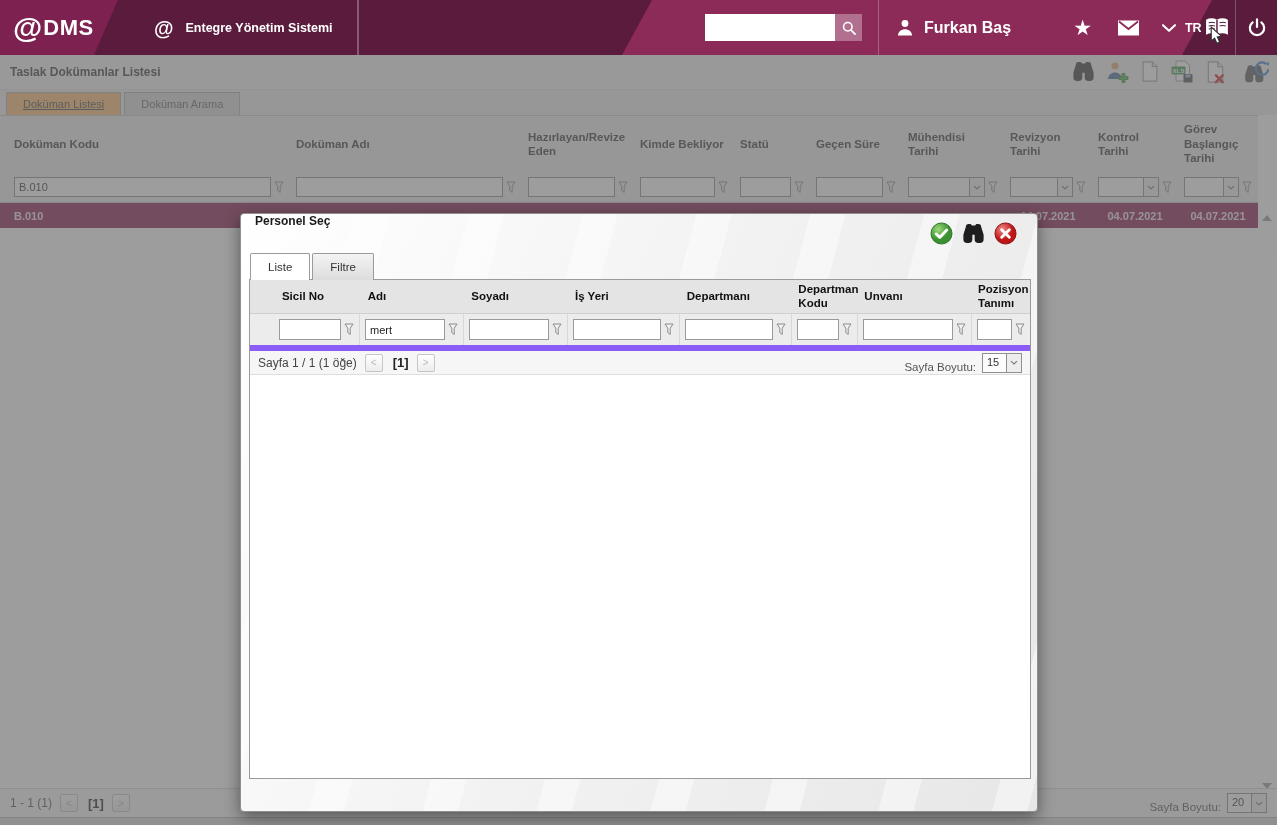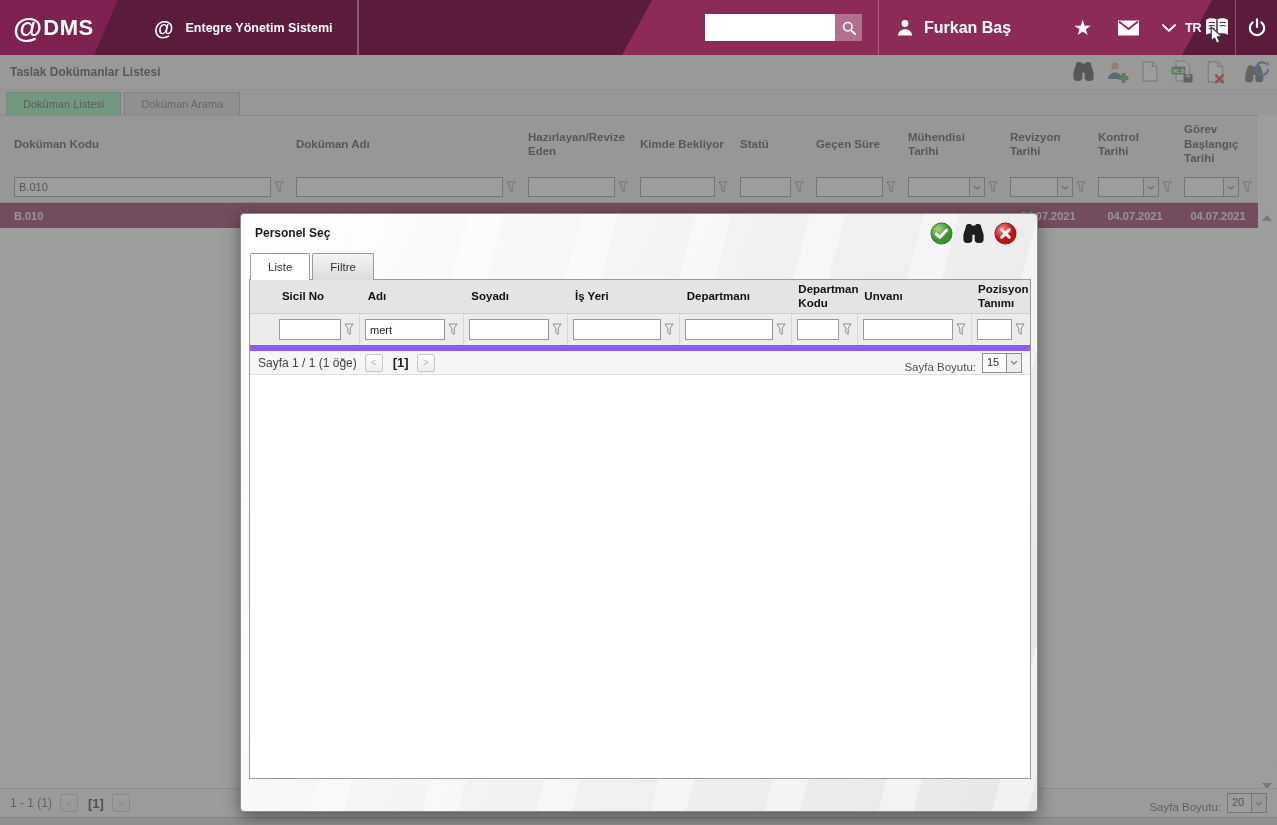--- a/index.html
+++ b/index.html
@@ -42,21 +42,21 @@
 
   
   .content{position:absolute;left:0;top:55px;width:1277px;height:770px;background:#fdfdfd;}
   .title-row{position:absolute;left:0;top:0;width:1277px;height:35px;background:#f2f2f2;border-bottom:1px solid #e0e0e0;
              display:flex;align-items:center;padding-left:10px;}
   .page-title{font-size:12px;font-weight:600;color:#3a3a3a;}
   .toolbar{position:absolute;right:8px;top:4px;display:flex;align-items:center;gap:8px;}
   .tool{width:25px;height:25px;display:flex;align-items:center;justify-content:center;cursor:pointer;}
   .tabs-row{position:absolute;left:0;top:35px;width:1277px;height:25px;background:#ececec;display:flex;align-items:flex-end;padding-left:6px;gap:3px;}
   .mtab{height:23px;padding:0 16px;display:flex;align-items:center;font-size:11px;border:1px solid #b0b0b0;border-bottom:none;cursor:pointer;}
-  .mtab.active{background:#86efac;color:#4a4a4a;}
+  .mtab.active{background:#fdba74;color:#4a4a4a;text-decoration:underline;}
   .mtab.inactive{background:#d9d9d9;color:#666;}
   .grid-hdr{position:absolute;left:0;top:60px;width:1258px;height:88px;background:#eaeaea;border-top:1px solid #c8c8c8;border-bottom:1px solid #c4c4c4;}
   .hrow{display:flex;height:56px;align-items:center;padding-left:8px;}
   .hcell{padding:0 6px;font-size:11.5px;font-weight:600;color:#3c3c3c;line-height:1.25;}
   .frow{display:flex;height:30px;align-items:center;padding-left:8px;}
   .fcell{padding:0 6px;display:flex;align-items:center;gap:3px;}
   .c1{width:282px}.c2{width:232px}.c3{width:112px}.c4{width:100px}.c5{width:76px}
   .c6{width:92px}.c7{width:102px}.c8{width:88px}.c9{width:86px}.c10{width:80px}
   .flt-input{flex:1;height:20px;border:1px solid #8f8f8f;background:#fcfcfc;font-size:11px;padding:0 4px;outline:none;min-width:0;font-family:inherit;color:#333;}
   .sel{flex:1;height:20px;border:1px solid #8f8f8f;background:#fcfcfc;display:flex;min-width:0;cursor:pointer;}
@@ -83,21 +83,21 @@
 
   
   .overlay{position:absolute;left:0;top:55px;width:1277px;height:770px;background:rgba(104,104,104,.64);z-index:10;}
 
   
   .modal{position:absolute;left:240px;top:213px;width:798px;height:599px;z-index:20;
          border:1px solid #8f8f8f;border-radius:4px;box-shadow:0 5px 16px rgba(0,0,0,.45);
          background:linear-gradient(115deg,#ffffff 0%,#f3f3f3 45%,#e7e7e7 100%);}
   .modal::before{content:"";position:absolute;inset:0;border-radius:4px;pointer-events:none;
          background:repeating-linear-gradient(105deg,rgba(255,255,255,.45) 0 34px,rgba(255,255,255,0) 34px 110px);}
-  .modal-hdr{position:absolute;left:0;top:0;width:100%;height:38px;display:flex;align-items:center;padding:0 14px;}
+  .modal-hdr{position:absolute;left:0;top:0;width:100%;height:38px;display:flex;padding:0 14px;}
   .modal-title{font-size:12px;font-weight:bold;color:#1a1a1a;}
   .modal-btns{margin-left:auto;display:flex;align-items:center;gap:9px;margin-right:6px;}
   .mbtn{width:23px;height:23px;cursor:pointer;display:flex;align-items:center;justify-content:center;}
   .modal-tabs{position:absolute;left:9px;top:39px;height:27px;display:flex;gap:2px;z-index:2;}
   .mdtab{height:27px;padding:0 17px;display:flex;align-items:center;font-size:11.5px;color:#333;cursor:pointer;
          border:1px solid #9a9a9a;border-bottom:none;border-radius:2px 2px 0 0;}
   .mdtab.active{background:#fff;font-weight:400;}
   .mdtab.inactive{background:linear-gradient(#f4f4f4,#dcdcdc);}
   .modal-panel{position:absolute;left:8px;top:65px;width:782px;height:500px;background:#fff;border:1px solid #9a9a9a;}
   .mghdr{display:flex;align-items:center;height:34px;background:#e4e4e4;border-bottom:1px solid #cfcfcf;}

